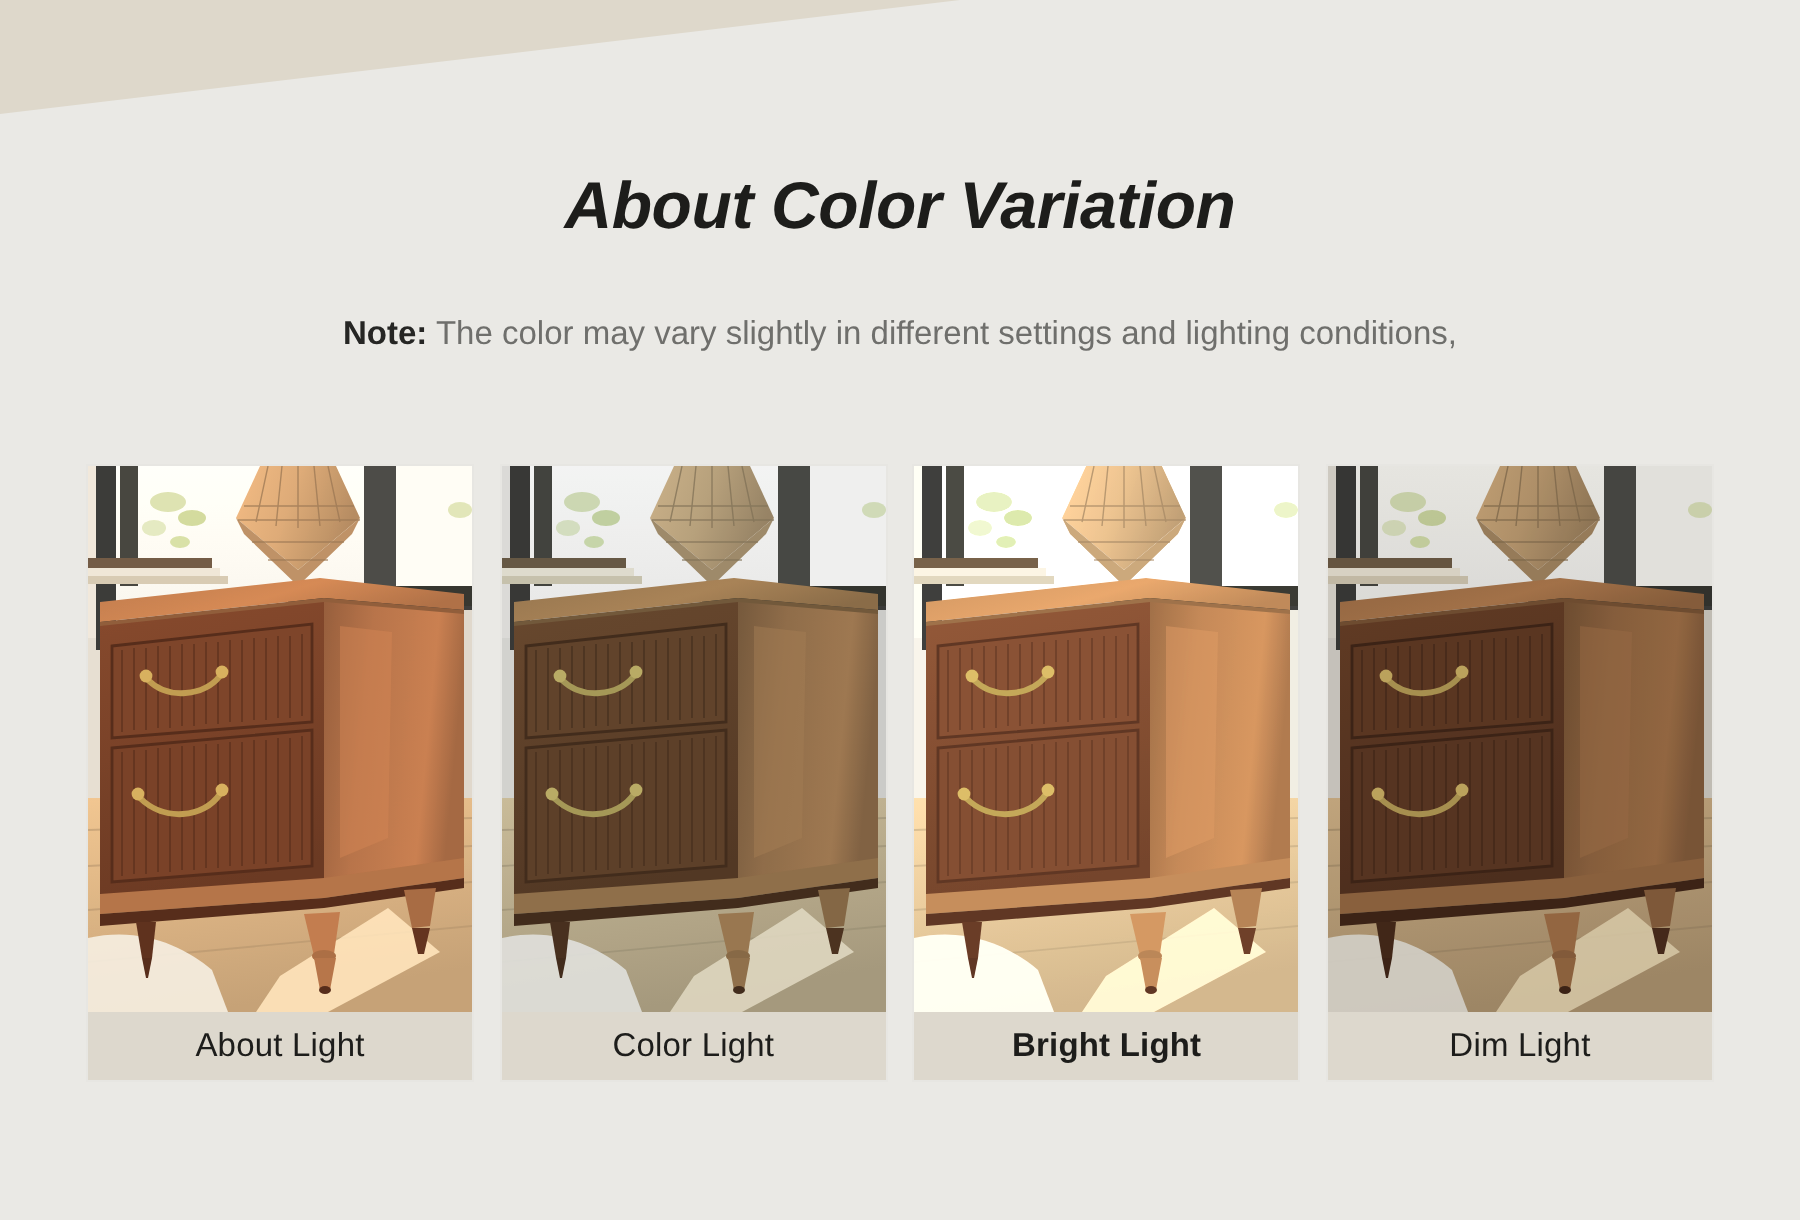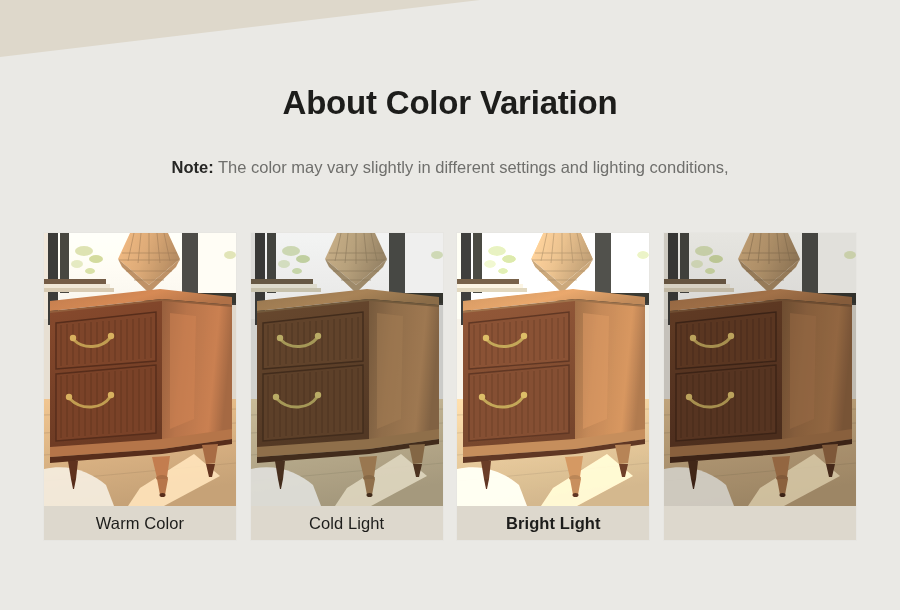--- a/index.html
+++ b/index.html
@@ -35,20 +35,21 @@
   }
   .page-title {
     margin: 0;
     padding-top: 84px;
     font-size: 33px;
     font-weight: bold;
     letter-spacing: -0.2px;
     color: #1d1d1b;
     font-family: "Liberation Sans", sans-serif;
     line-height: 1.16;
+    font-style: italic;
   }
   .note-block {
     margin: 12px;
     padding-top: 22px;
     font-size: 16.5px;
     line-height: 1.45;
     color: #6f6f6c;
     font-family: "Liberation Sans", sans-serif;
   }
   .note-label {
@@ -274,21 +275,21 @@
     <path d="M27,246 L32,246 L30,256 L29,256 Z" fill="#4f2d1b"></path>
     <path d="M108,224 L126,223 L123,244 L113,245 Z" fill="#b47c4f"></path>
     <ellipse cx="118" cy="245" rx="6" ry="3" fill="#9e6e45"></ellipse>
     <path d="M113,246 L124,246 L121,262 L116,262 Z" fill="#a9754a"></path>
     <ellipse cx="118.5" cy="262" rx="3" ry="2" fill="#4f2d1b"></ellipse>
     <path d="M158,212 L174,211 L171,230 L162,231 Z" fill="#9b6b44"></path>
     <path d="M162,231 L171,231 L168,244 L165,244 Z" fill="#5b341f"></path>
   </g>
 </svg>
       </div>
-      <div class="card-caption" style="background: rgb(221, 216, 205);">Warm Color</div>
+      <div class="card-caption" style="background: rgb(221, 216, 205);">About Light</div>
     </div>
     <div class="swatch-card" style="background: rgb(221, 216, 205);">
       <div class="card-photo">
 <svg width="192" height="273" viewBox="0 0 192 273" preserveAspectRatio="none" style="filter:saturate(0.9) brightness(0.97) hue-rotate(6deg)">
   <defs>
     <linearGradient id="topgc1" x1="0" y1="0" x2="1" y2="0.4">
       <stop offset="0" stop-color="#a3764f"></stop>
       <stop offset="0.55" stop-color="#b78458"></stop>
       <stop offset="1" stop-color="#966d49"></stop>
     </linearGradient>
@@ -443,21 +444,21 @@
     <path d="M27,246 L32,246 L30,256 L29,256 Z" fill="#482c1d"></path>
     <path d="M108,224 L126,223 L123,244 L113,245 Z" fill="#a67851"></path>
     <ellipse cx="118" cy="245" rx="6" ry="3" fill="#936a47"></ellipse>
     <path d="M113,246 L124,246 L121,262 L116,262 Z" fill="#9c714c"></path>
     <ellipse cx="118.5" cy="262" rx="3" ry="2" fill="#482c1d"></ellipse>
     <path d="M158,212 L174,211 L171,230 L162,231 Z" fill="#8f6846"></path>
     <path d="M162,231 L171,231 L168,244 L165,244 Z" fill="#533321"></path>
   </g>
 </svg>
       </div>
-      <div class="card-caption" style="background: rgb(221, 216, 205);">Cold Light</div>
+      <div class="card-caption" style="background: rgb(221, 216, 205);">Color Light</div>
     </div>
     <div class="swatch-card" style="background: #701a75; font-weight: bold;">
       <div class="card-photo">
 <svg width="192" height="273" viewBox="0 0 192 273" preserveAspectRatio="none" style="filter:saturate(1.05) brightness(1.09)">
   <defs>
     <linearGradient id="topgc2" x1="0" y1="0" x2="1" y2="0.4">
       <stop offset="0" stop-color="#bd8a5c"></stop>
       <stop offset="0.55" stop-color="#d49b67"></stop>
       <stop offset="1" stop-color="#ae7f55"></stop>
     </linearGradient>
@@ -781,14 +782,15 @@
     <path d="M27,246 L32,246 L30,256 L29,256 Z" fill="#402618"></path>
     <path d="M108,224 L126,223 L123,244 L113,245 Z" fill="#9e6e46"></path>
     <ellipse cx="118" cy="245" rx="6" ry="3" fill="#8c613e"></ellipse>
     <path d="M113,246 L124,246 L121,262 L116,262 Z" fill="#956842"></path>
     <ellipse cx="118.5" cy="262" rx="3" ry="2" fill="#402618"></ellipse>
     <path d="M158,212 L174,211 L171,230 L162,231 Z" fill="#885f3d"></path>
     <path d="M162,231 L171,231 L168,244 L165,244 Z" fill="#4a2c1c"></path>
   </g>
 </svg>
       </div>
+      <div class="card-caption" style="background: rgb(221, 216, 205);">Dim Light</div>
     </div>
   </div>
 
 </body></html>

